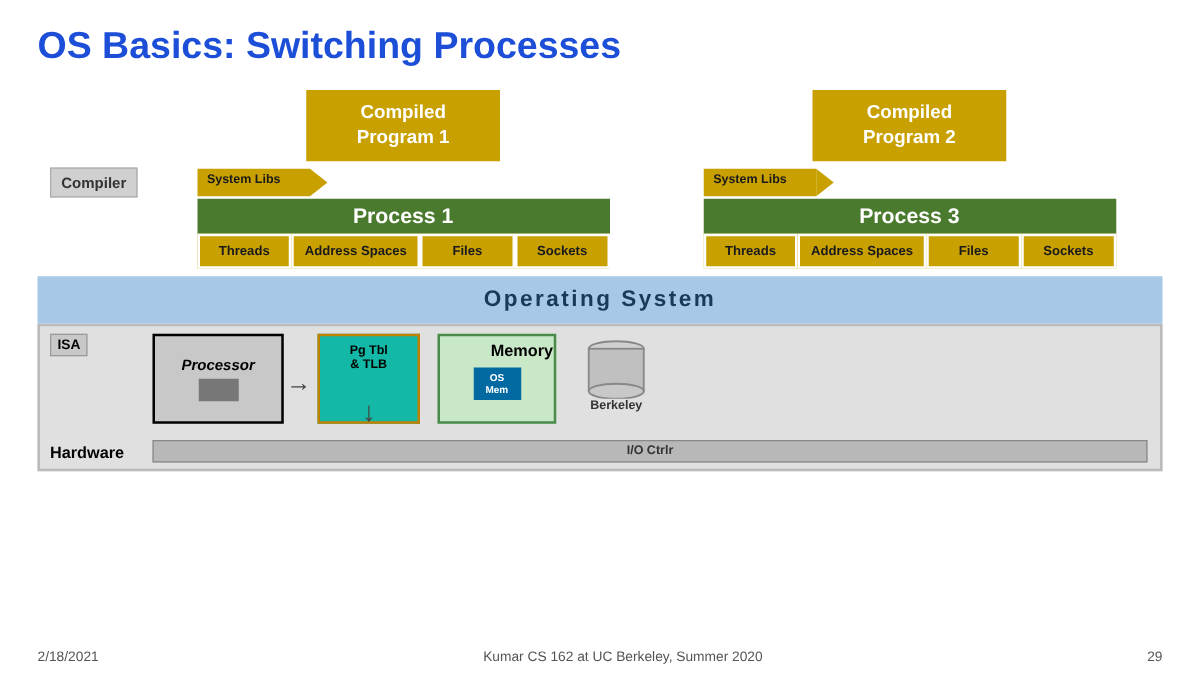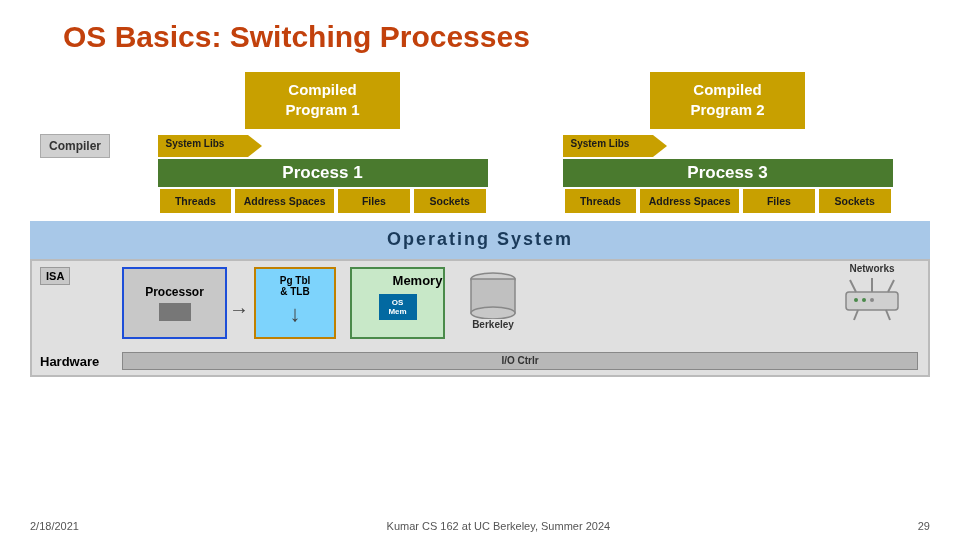--- a/index.html
+++ b/index.html
@@ -15,23 +15,22 @@
     .slide {
       width: 960px;
       height: 540px;
       padding: 20px 30px 15px 30px;
       position: relative;
     }
 
     .title {
       font-size: 30px;
       font-weight: bold;
-      color: #c2410c;
+      color: #1d4ed8;
       margin-bottom: 18px;
-      margin-left: 33px;
     }
 
     .comp-cell {
       background: #c8a000;
       color: #1a1a1a;
       font-size: 10.5px;
       font-weight: bold;
       text-align: center;
       padding: 6px 2px;
       border: 2px solid #fff;
@@ -122,28 +121,28 @@
     <div style="width:100%; background:#a8c8e8; display:flex; align-items:center; justify-content:center; height:38px; margin-top:6px;text-align:right;">
       <span style="font-size:18px; font-weight:bold; color:#1a3a5a; letter-spacing:2px;">Operating System</span>
     </div>
 
     <div style="width:100%; background:#e0e0e0; border:2px solid #bbb; padding:6px 10px 6px 26px; position:relative; height:118px;">
 
       <div style="position:absolute; left:8px; top:6px; background:#c8c8c8; border:1px solid #999; font-size:11px; font-weight:bold; padding:2px 5px;">ISA</div>
 
       <div style="position:absolute; left:8px; bottom:6px; font-size:13px; font-weight:bold;">Hardware</div>
 
-      <div style="position:absolute; left:90px; top:6px; width:105px; height:72px; background:#c8c8c8; border:2px solid #1d4ed8; display:flex; flex-direction:column; align-items:center; justify-content:center; gap:4px;">
+      <div style="position:absolute; left:90px; top:6px; width:105px; height:72px; background:#c8c8c8; border:2px solid #000000; display:flex; flex-direction:column; align-items:center; justify-content:center; gap:4px;font-style:italic;">
         <span style="font-size:12px; font-weight:bold;">Processor</span>
         <div style="width:32px; height:18px; background:#777;"></div>
       </div>
 
       <div style="position:absolute; left:197px; top:35px; font-size:20px; color:#444;">→</div>
 
-      <div style="position:absolute; left:222px; top:6px; width:82px; height:72px; background:#7dd3fc; border:2px solid #c08000; display:flex; flex-direction:column; align-items:center; justify-content:flex-start; padding-top:6px;">
+      <div style="position:absolute; left:222px; top:6px; width:82px; height:72px; background:#14b8a6; border:2px solid #c08000; display:flex; flex-direction:column; align-items:center; justify-content:flex-start; padding-top:6px;gap:16px;">
         <span style="font-size:10px; font-weight:bold; text-align:center; white-space:pre-line;">Pg Tbl
 &amp; TLB</span>
         <span style="font-size:22px; color:#444; margin-top:4px;">↓</span>
       </div>
 
       <div style="position:absolute; left:318px; top:6px; width:95px; height:72px; background:#c8e8c8; border:2px solid #4a8a4a; display:flex; flex-direction:column; align-items:center; justify-content:flex-start; padding-top:4px;">
         <span style="font-size:13px; font-weight:bold;margin-left:40px;">Memory</span>
         <div style="width:38px; height:26px; background:#0369a1; display:flex; align-items:center; justify-content:center; margin-top:6px;">
           <span style="font-size:8px; color:#fff; font-weight:bold; white-space:pre-line; text-align:center;">OS
 Mem</span>
@@ -152,44 +151,25 @@
 
       <div style="position:absolute; left:426px; top:4px; width:70px; height:72px; display:flex; flex-direction:column; align-items:center; justify-content:center;">
         <svg width="52" height="48" viewBox="0 0 52 48">
           <ellipse cx="26" cy="8" rx="22" ry="6" fill="#d0d0d0" stroke="#888" stroke-width="1.5"></ellipse>
           <rect x="4" y="8" width="44" height="34" fill="#c0c0c0" stroke="#888" stroke-width="1.5"></rect>
           <ellipse cx="26" cy="42" rx="22" ry="6" fill="#c8c8c8" stroke="#888" stroke-width="1.5"></ellipse>
         </svg>
         <span style="font-size:10px; font-weight:bold; color:#333;">Berkeley</span>
       </div>
 
-      <div style="position:absolute; right:16px; top:2px; width:80px; display:flex; flex-direction:column; align-items:center;">
-        <span style="font-size:10px; font-weight:bold; color:#333;">Networks</span>
-
-        <svg width="68" height="52" viewBox="0 0 68 52">
-
-          <rect x="8" y="18" width="52" height="18" rx="3" fill="#d0d0d0" stroke="#888" stroke-width="1.5"></rect>
-
-          <line x1="18" y1="18" x2="12" y2="6" stroke="#888" stroke-width="2"></line>
-          <line x1="34" y1="18" x2="34" y2="4" stroke="#888" stroke-width="2"></line>
-          <line x1="50" y1="18" x2="56" y2="6" stroke="#888" stroke-width="2"></line>
-
-          <line x1="20" y1="36" x2="16" y2="46" stroke="#888" stroke-width="2"></line>
-          <line x1="48" y1="36" x2="52" y2="46" stroke="#888" stroke-width="2"></line>
-
-          <circle cx="18" cy="26" r="2" fill="#4a8a4a"></circle>
-          <circle cx="26" cy="26" r="2" fill="#4a8a4a"></circle>
-          <circle cx="34" cy="26" r="2" fill="#888"></circle>
-        </svg>
-      </div>
 
       <div style="position:absolute; left:90px; right:10px; bottom:5px; height:18px; background:#b8b8b8; border:1px solid #888; display:flex; align-items:center; justify-content:center;">
         <span style="font-size:10px; font-weight:bold; color:#333;">I/O Ctrlr</span>
       </div>
     </div>
   </div>
 
   <div style="position:absolute; bottom:8px; left:30px; right:30px; display:flex; justify-content:space-between; align-items:center;">
     <span style="font-size:11px; color:#555;">2/18/2021</span>
-    <span style="font-size:11px; color:#555;">Kumar CS 162 at UC Berkeley, Summer 2024</span>
+    <span style="font-size:11px; color:#555;">Kumar CS 162 at UC Berkeley, Summer 2020</span>
     <span style="font-size:11px; color:#555;">29</span>
   </div>
 </div>
 
 </body></html>

